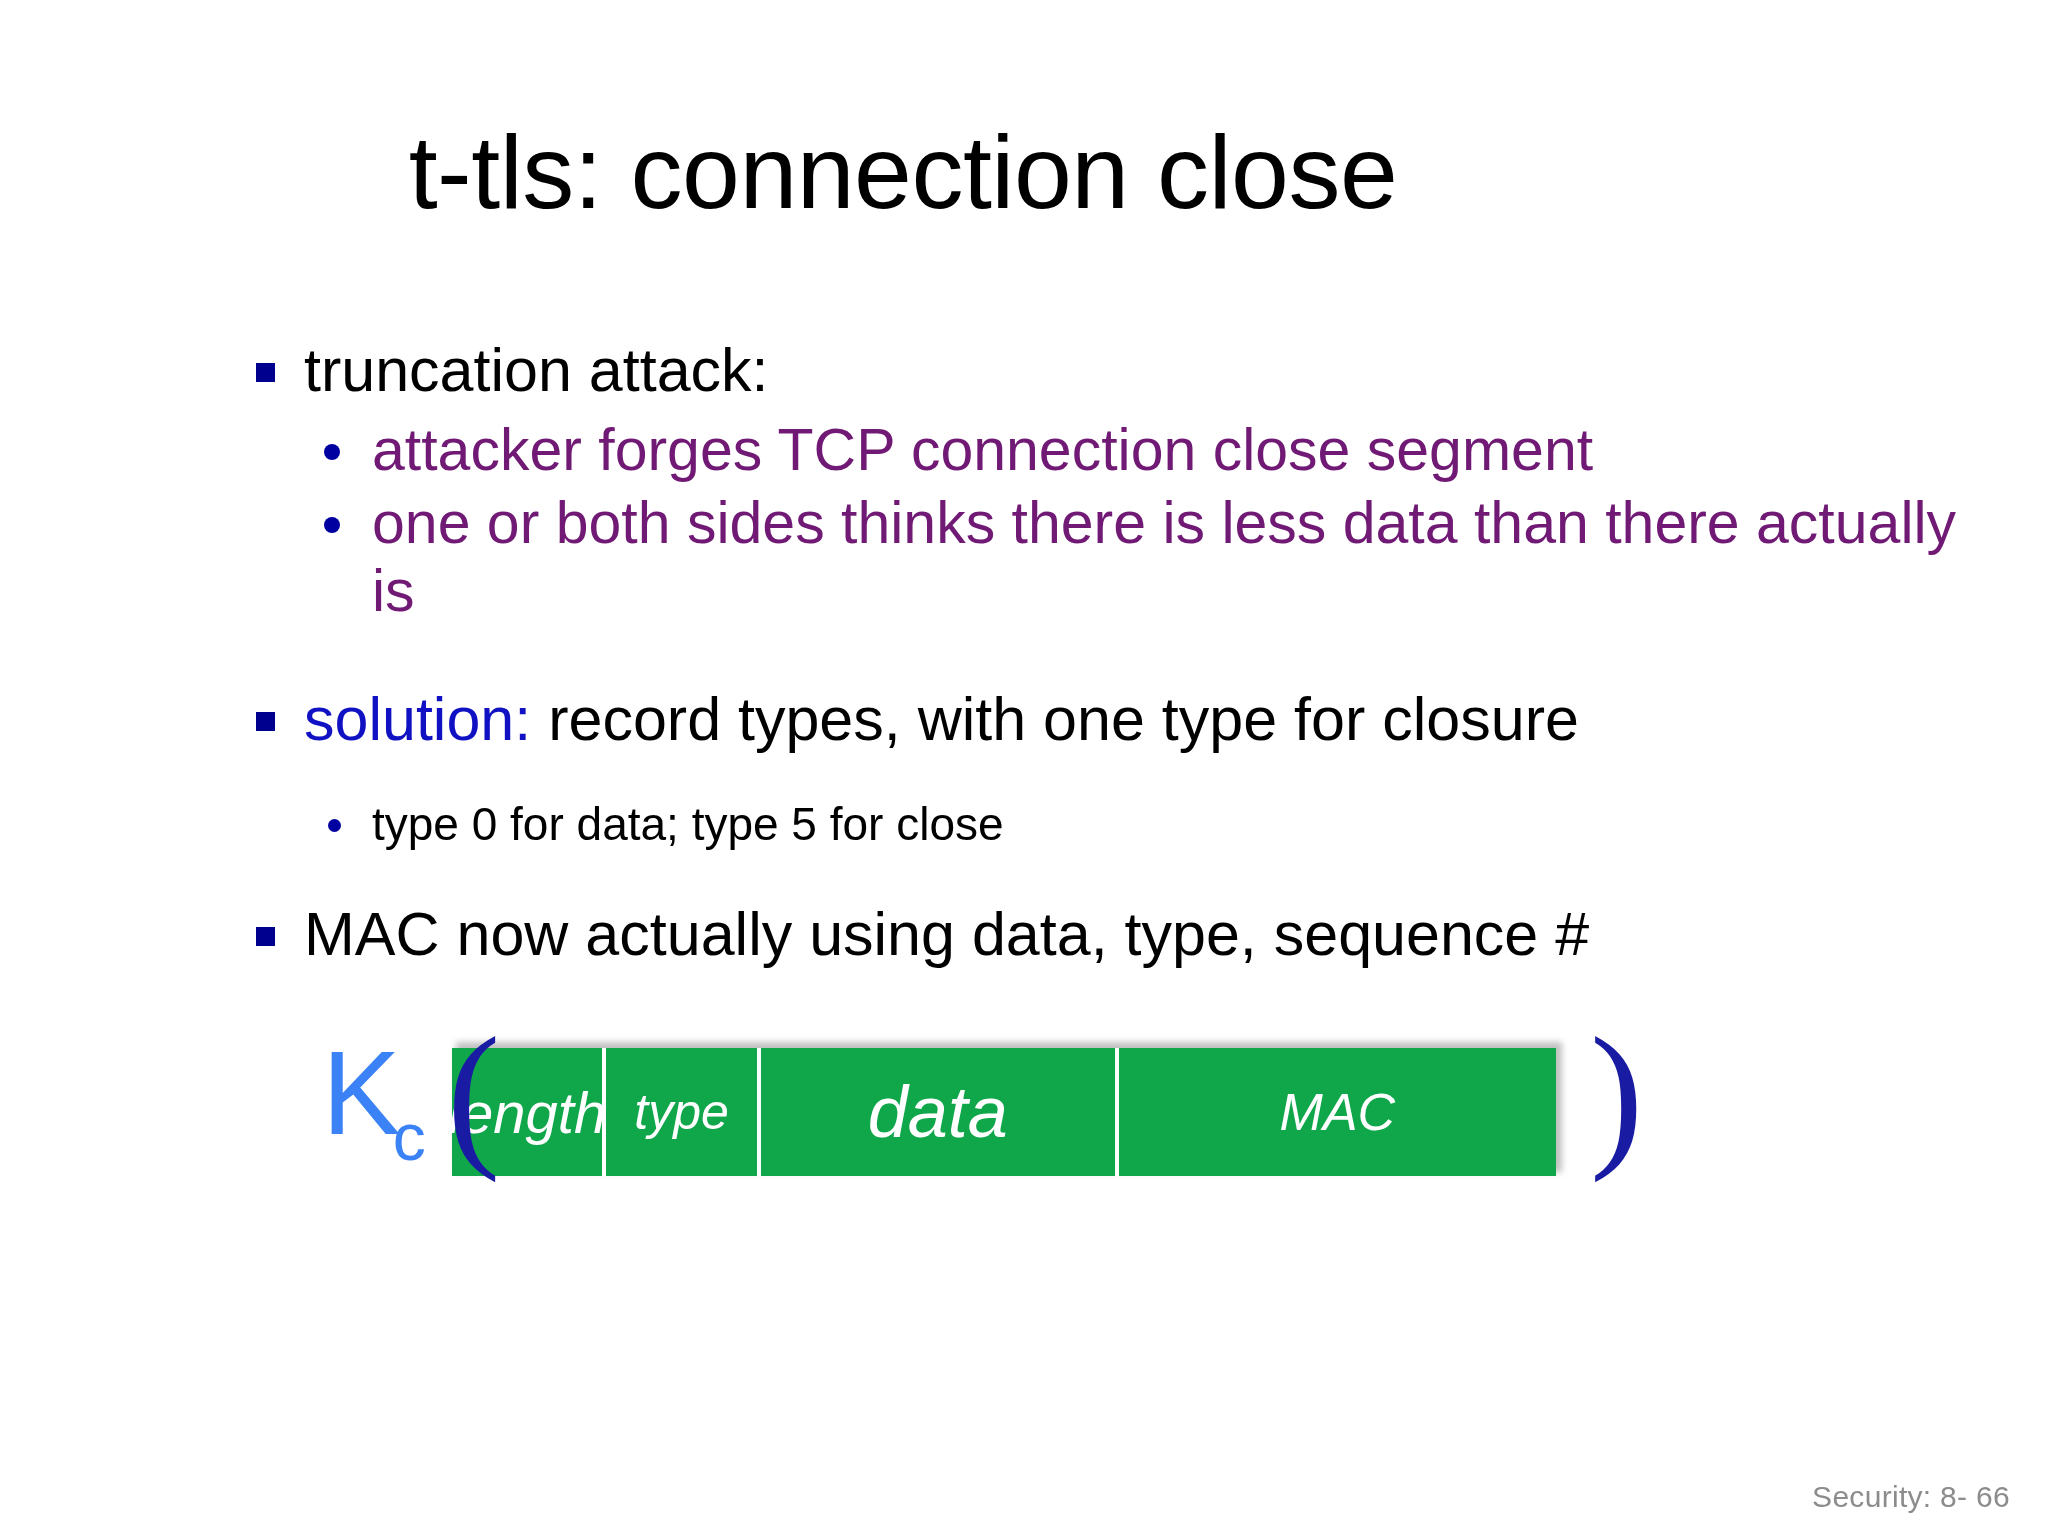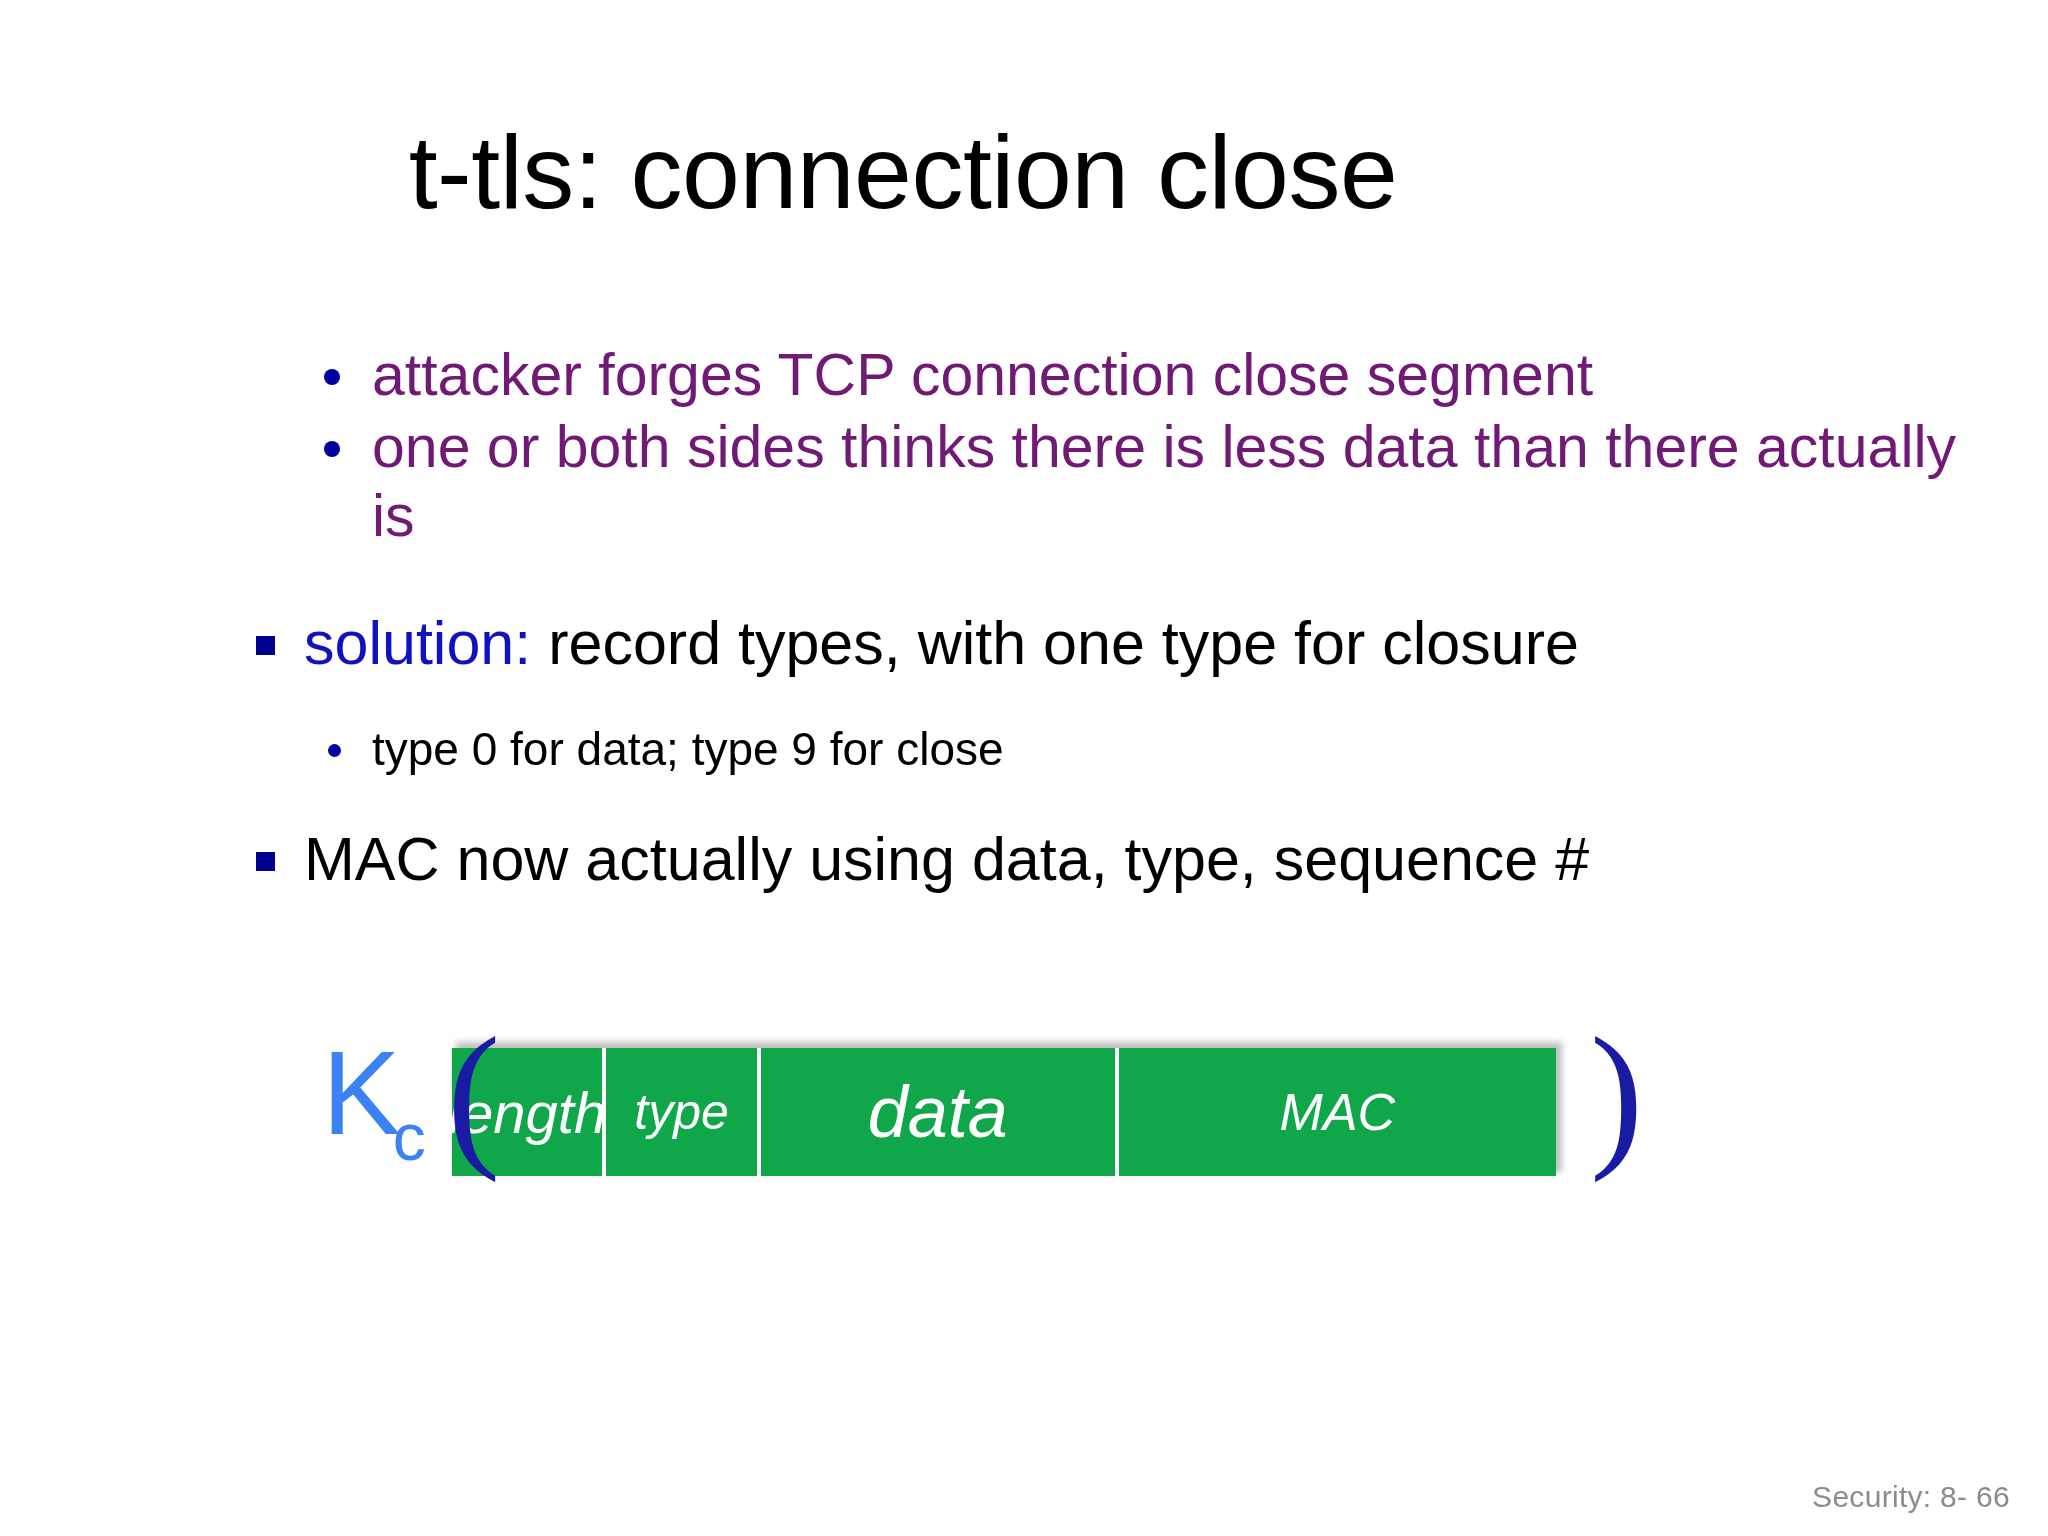--- a/index.html
+++ b/index.html
@@ -199,20 +199,24 @@
 </style>
 </head>
 <body>
 
 <div id="slide">
 
   <div class="slide-title">t-tls: connection close</div>
 
   <div class="body">
 
+    <div class="l1">
+      <span class="sq-bullet"></span>
+      <span>truncation attack:</span>
+    </div>
 
     <div class="l2wrap">
       <div class="l2">
         <span class="rd-bullet"></span>
         <span>attacker forges TCP connection close segment</span>
       </div>
       <div class="l2">
         <span class="rd-bullet"></span>
         <span>one or both sides thinks there is less data than there actually is</span>
       </div>
@@ -223,21 +227,21 @@
     <div class="l1">
       <span class="sq-bullet"></span>
       <span class="accent">solution:</span><span> record types, with one type for closure</span>
     </div>
 
     <div class="gap-b"></div>
 
     <div class="l2wrap">
       <div class="l2small">
         <span class="rd-bullet"></span>
-        <span>type 0 for data; type 9 for close</span>
+        <span>type 0 for data; type 5 for close</span>
       </div>
     </div>
 
     <div class="gap-c"></div>
 
     <div class="l1">
       <span class="sq-bullet"></span>
       <span>MAC now actually using data, type, sequence #</span>
     </div>
 

